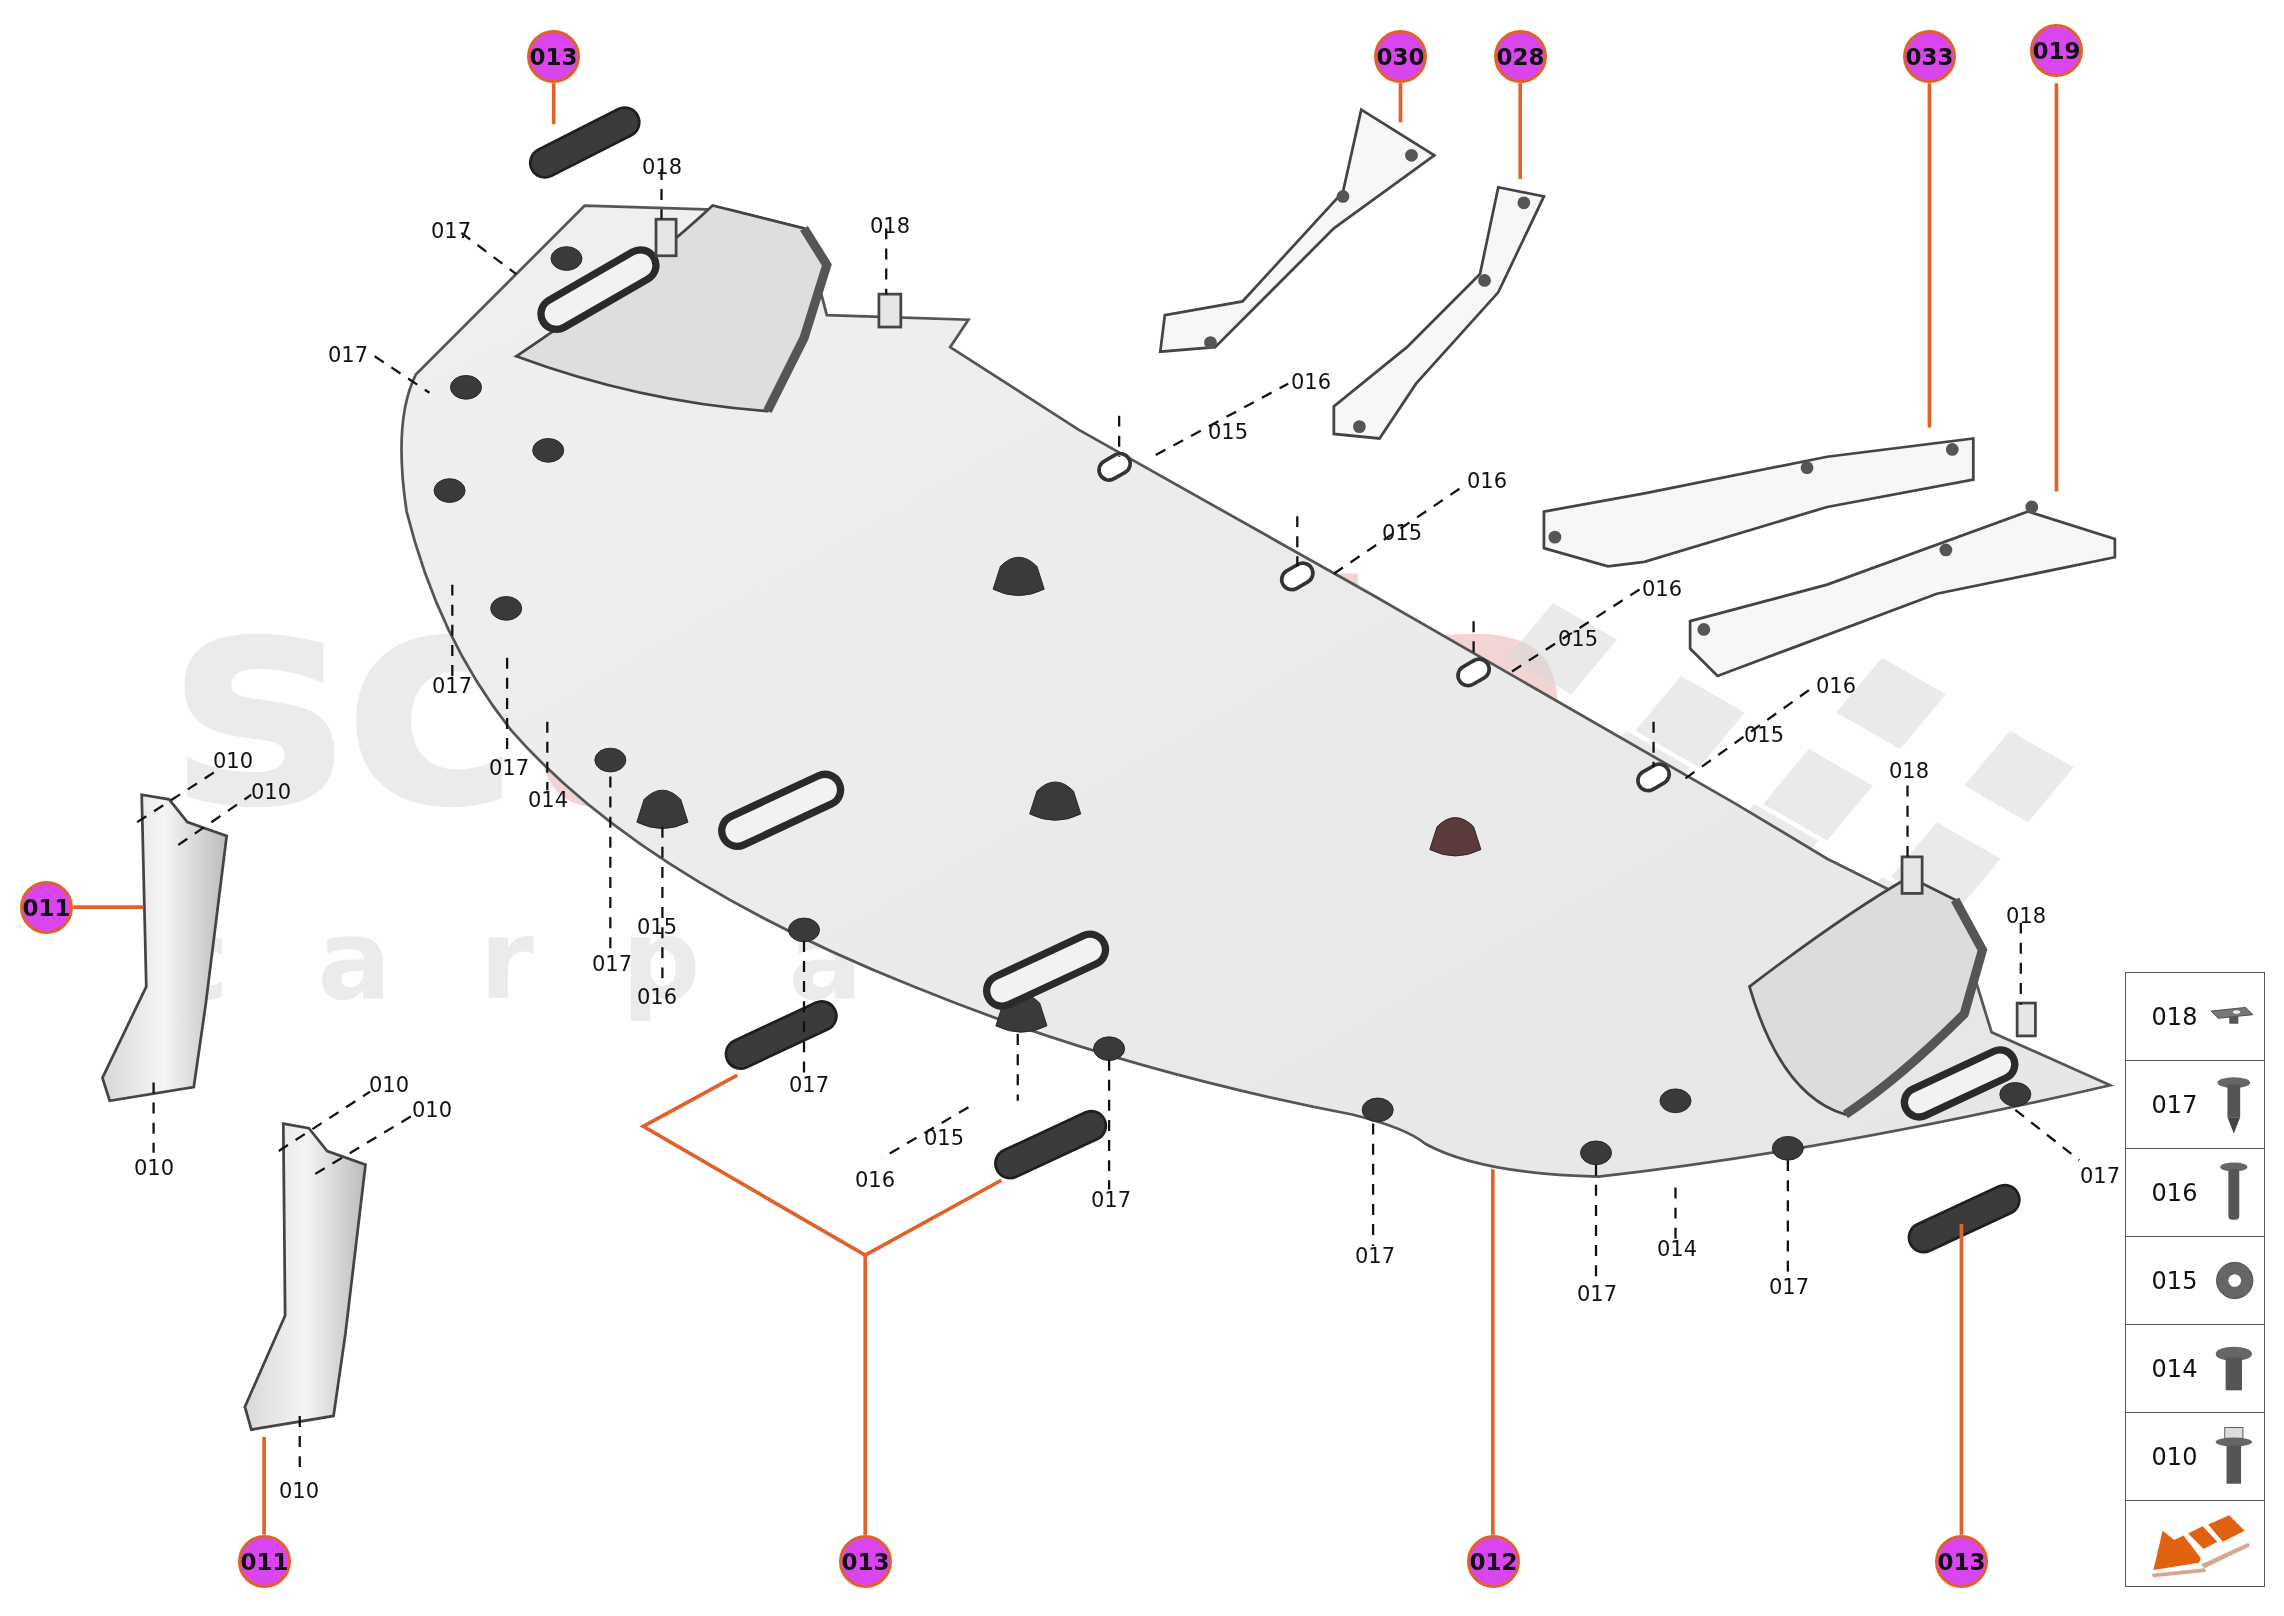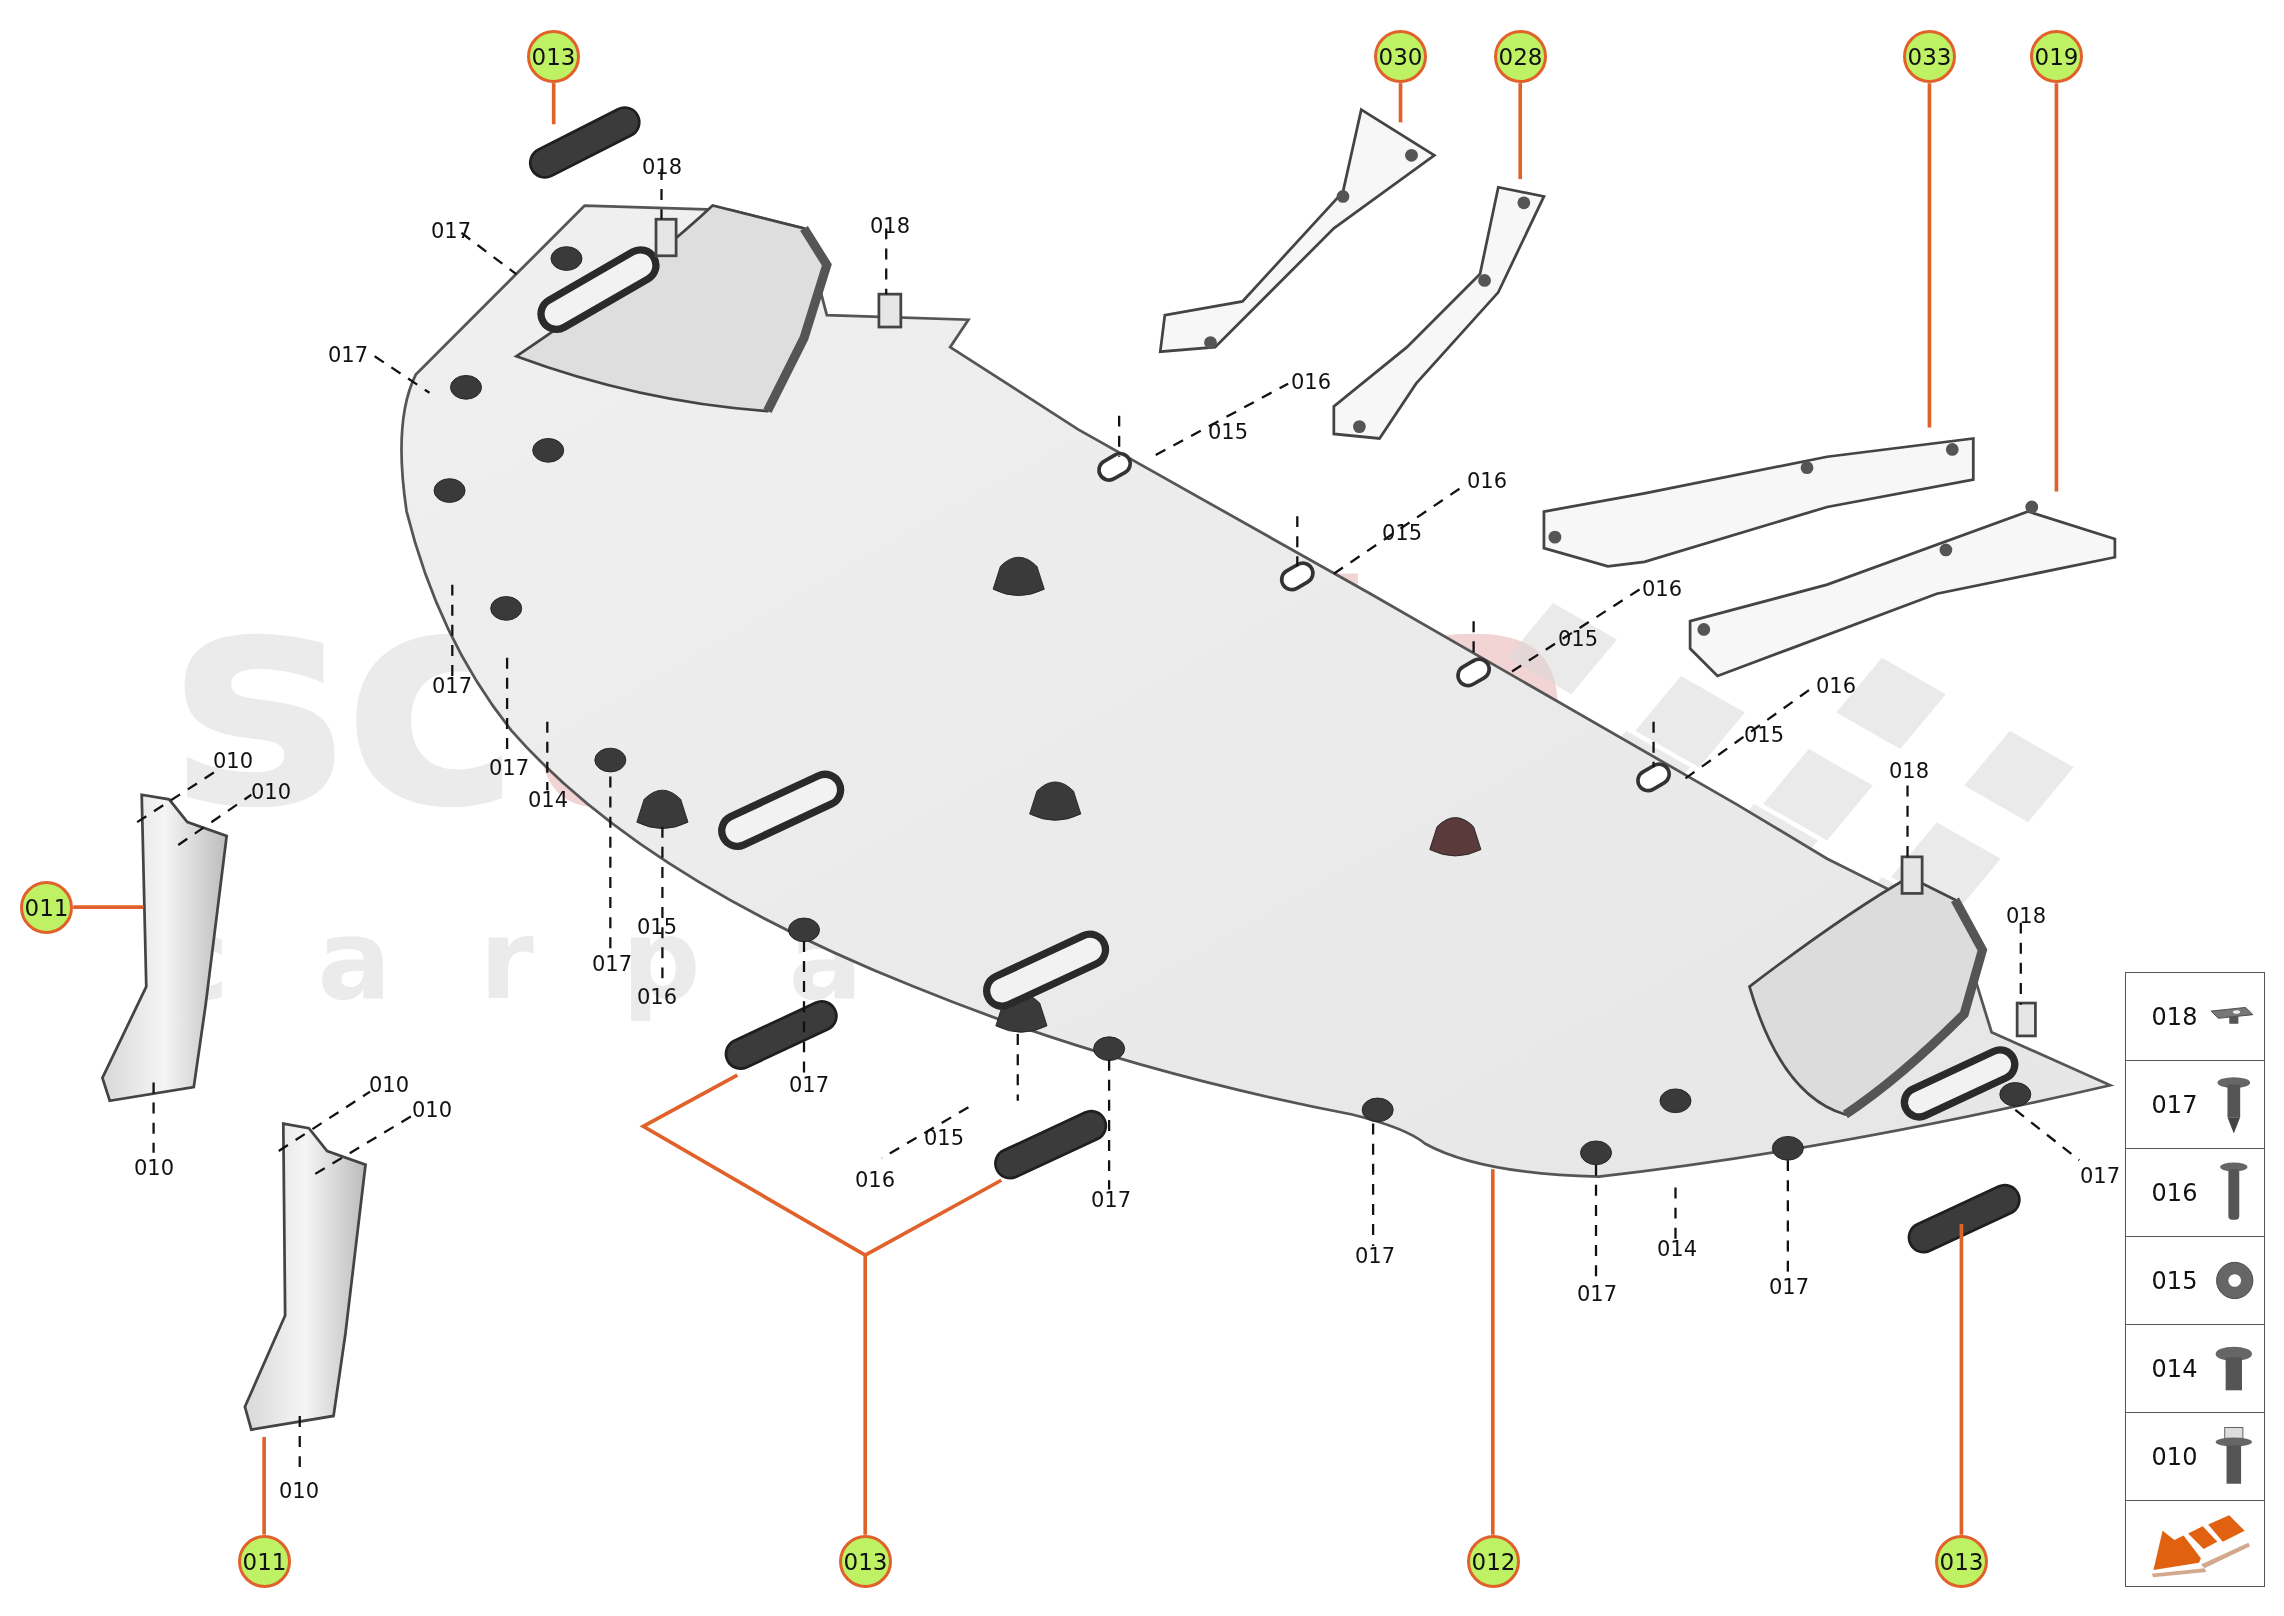--- a/index.html
+++ b/index.html
@@ -5,23 +5,23 @@
   html, body { margin:0; padding:0; background:#ffffff; }
   body { width:2284px; height:1616px; position:relative; overflow:hidden;
          font-family:"DejaVu Sans", "Liberation Sans", sans-serif; }
   #stage { position:absolute; left:0; top:0; width:2284px; height:1616px; }
   .wm-main { position:absolute; left:169px; top:548px; font-size:302px; font-weight:bold;
              letter-spacing:-5.5px; line-height:1; white-space:nowrap; }
   .wm-s { color:#ebebeb; } .wm-red { color:#f2d4d4; }
   .wm-sub { position:absolute; left:164px; top:905px; font-size:110px; color:#ebebeb;
             letter-spacing:88px; line-height:1; white-space:nowrap; font-weight:bold; }
   .callout { position:absolute; width:53px; height:53px; border:3.7px solid #e0622a;
-             border-radius:50%; background:#bef264; box-sizing:border-box;
+             border-radius:50%; background:#d946ef; box-sizing:border-box;
              display:flex; align-items:center; justify-content:center;
-             font-size:23px; color:#111; cursor:pointer; }
+             font-size:23px; color:#111; cursor:pointer;font-weight:bold; }
   .plabel { position:absolute; font-size:21px; color:#111; line-height:1; white-space:nowrap; }
   .legend { position:absolute; left:2125px; top:972px; width:140px; height:615px;
             border:1.8px solid #555; box-sizing:border-box; background:#fff; }
   .legend-row { height:88px; border-bottom:1.8px solid #555; box-sizing:border-box;
                 display:flex; align-items:center; padding-left:25.6px; position:relative; }
   .legend-row:last-child { border-bottom:none; }
   .legend-code { font-size:24px; color:#111; width:55px; }
   .legend-icon { position:absolute; right:9.1px; top:9.1px; width:46px; height:69px; }
 </style>
 </head>
@@ -239,21 +239,21 @@
     </div>
   <div class="callout" style="left:1374px;top:30px">
       <span>030</span>
     </div>
   <div class="callout" style="left:1494px;top:30px">
       <span>028</span>
     </div>
   <div class="callout" style="left:1903px;top:30px">
       <span>033</span>
     </div>
-  <div class="callout" style="left:2030px;top:30px">
+  <div class="callout" style="left:2030px;top:24px">
       <span>019</span>
     </div>
   <div class="callout" style="left:20px;top:881px">
       <span>011</span>
     </div>
   <div class="callout" style="left:238px;top:1535px">
       <span>011</span>
     </div>
   <div class="callout" style="left:839px;top:1535px">
       <span>013</span>

